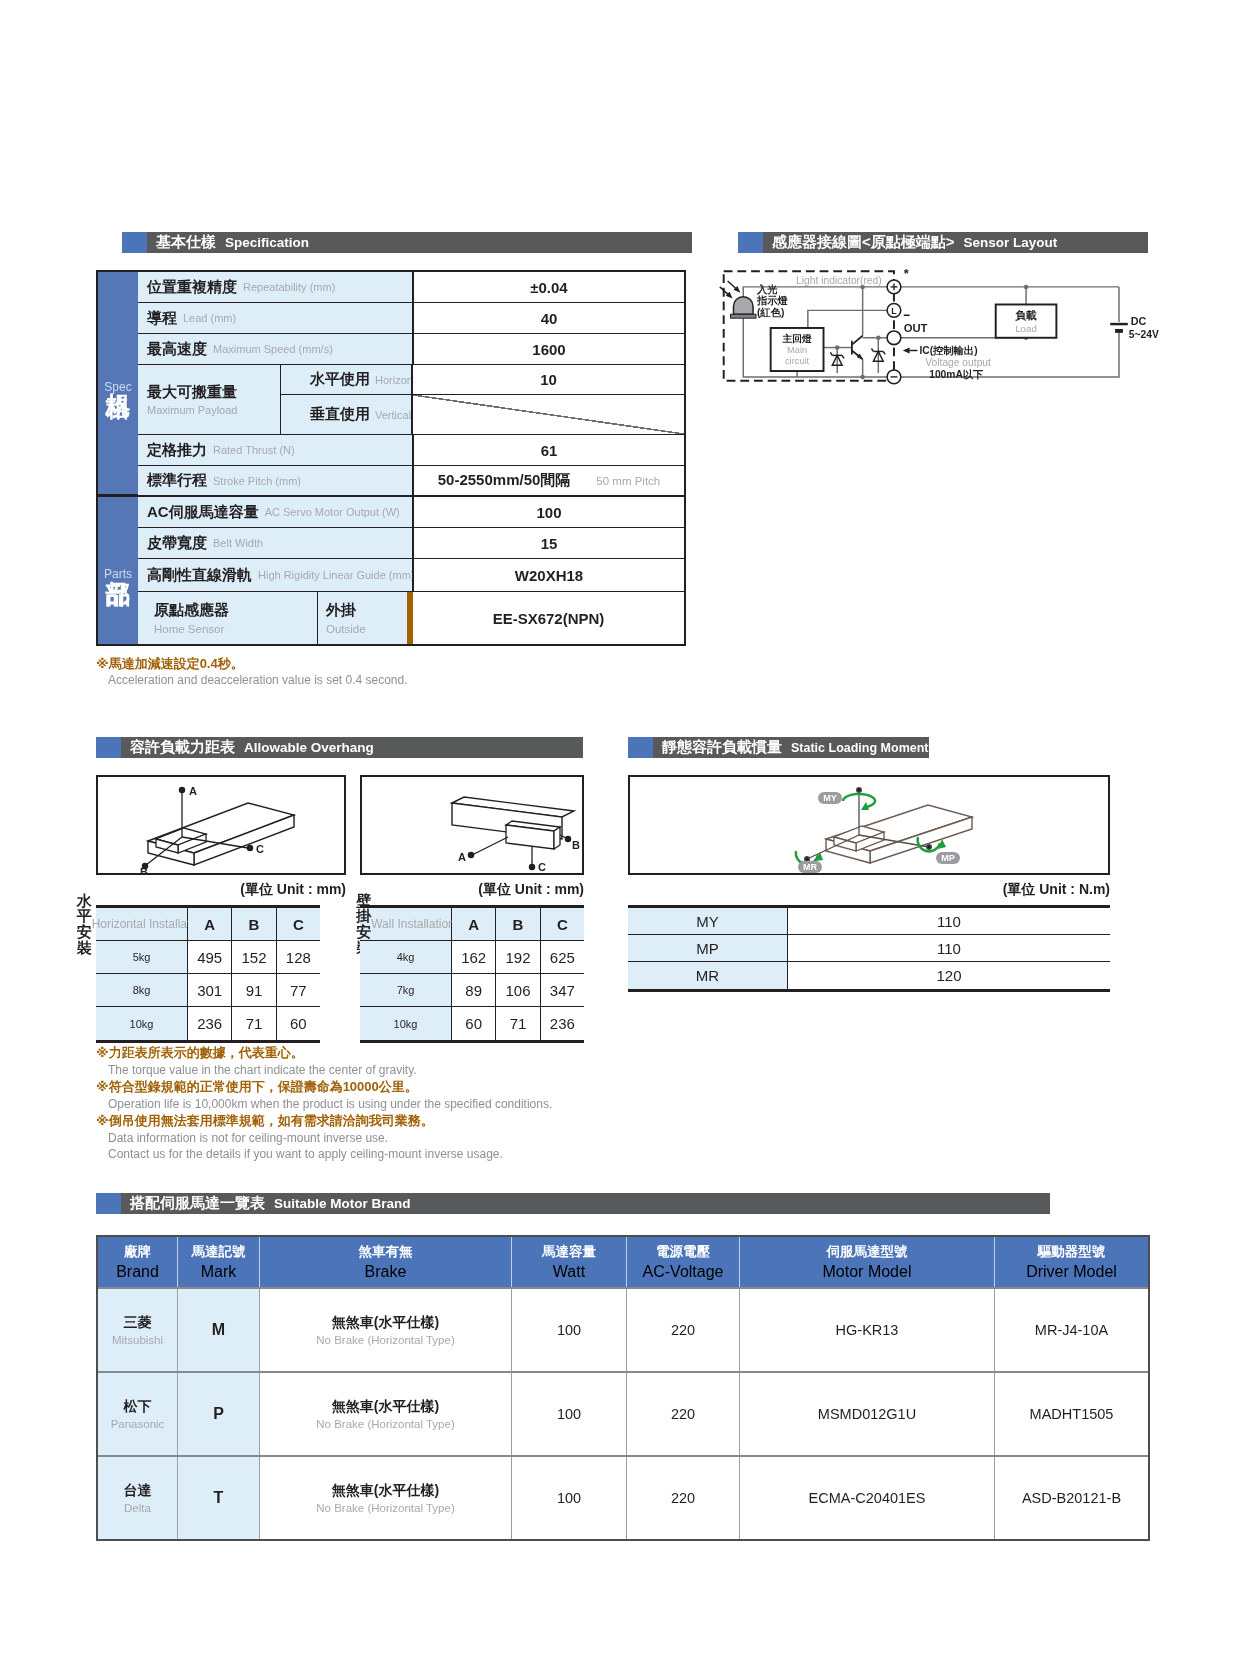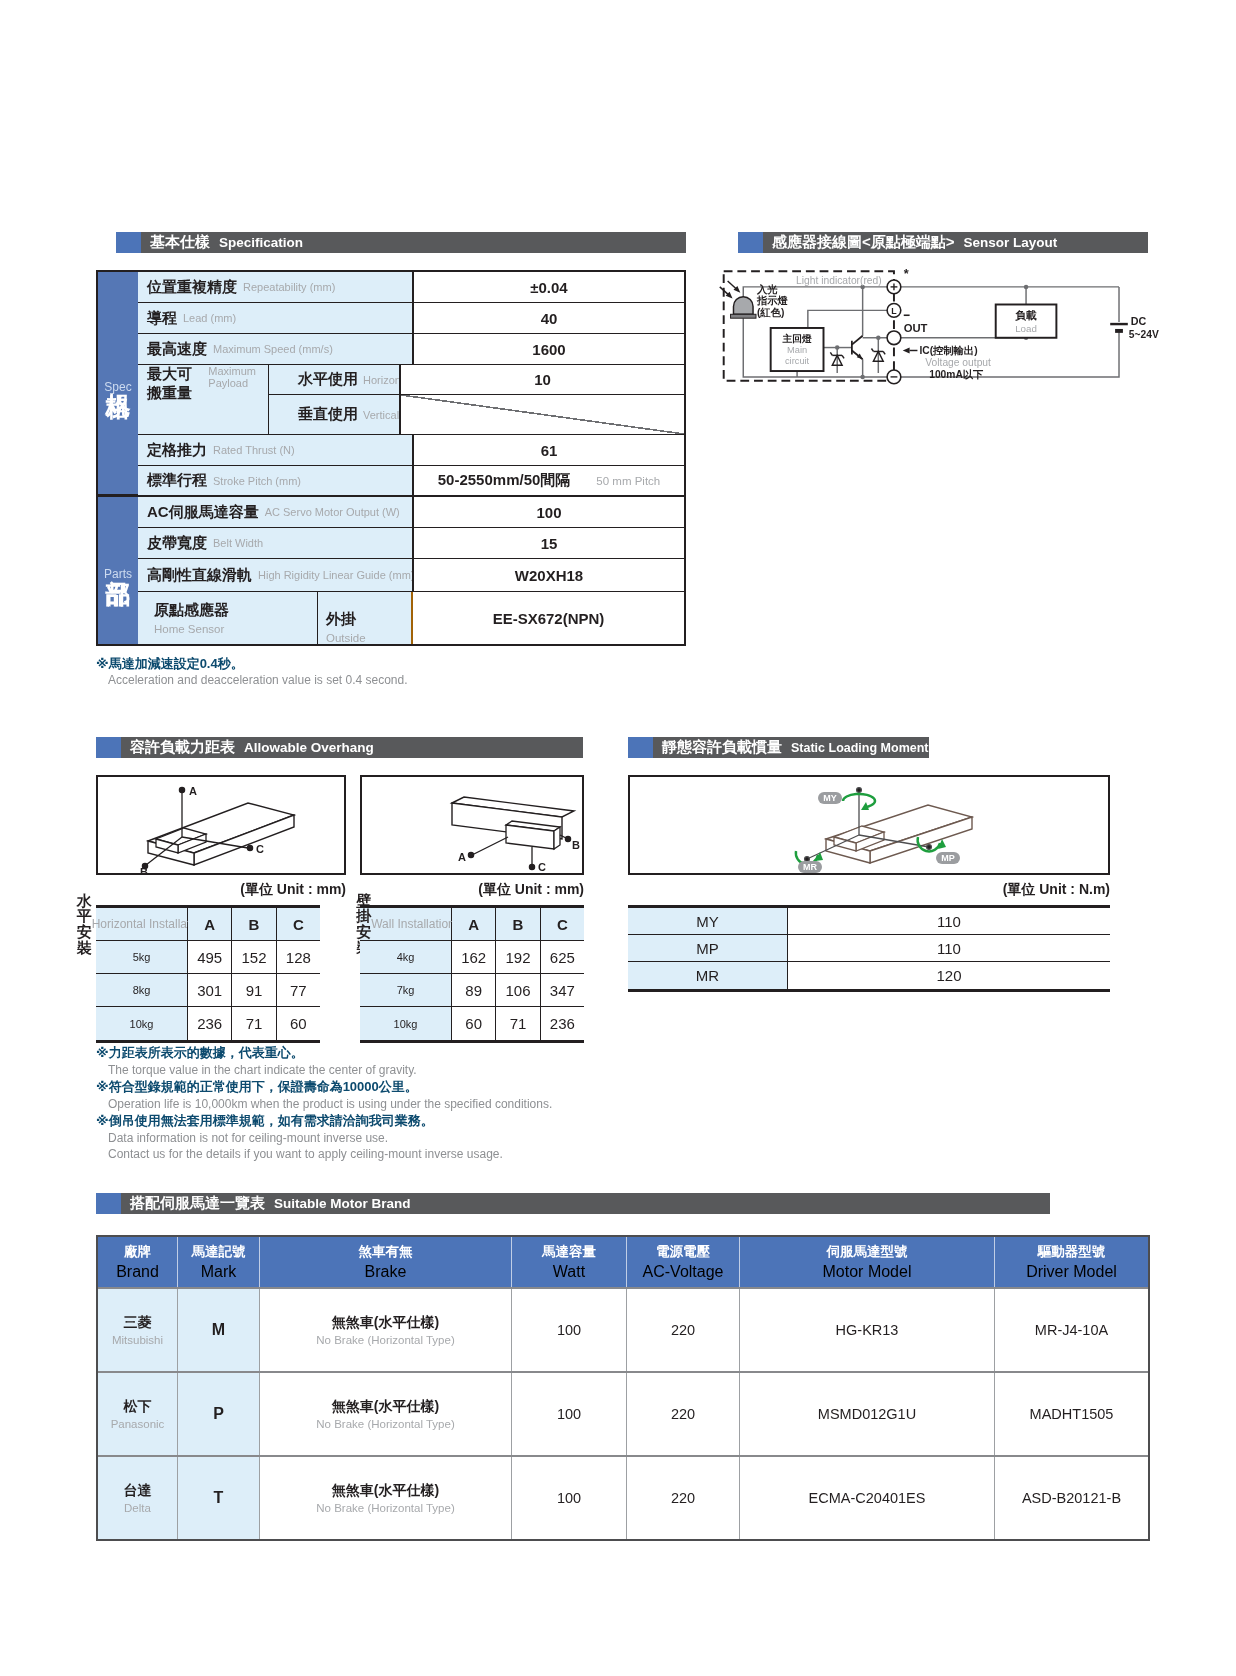--- a/index.html
+++ b/index.html
@@ -26,38 +26,38 @@
   .srow { display:flex; height:31px; border-bottom:1px solid #231F20; }
   .srow.thick { border-bottom-width:2px; }
   .srow.tall { height:33px; }
   .srow.last { flex:1; border-bottom:none; }
   .slbl { width:276px; flex:none; background:#DDEEF9; border-right:2px solid #231F20; display:flex; align-items:center; gap:6px; padding-left:9px; white-space:nowrap; overflow:hidden; }
   .slbl .zh { font-size:15px; font-weight:bold; }
   .slbl .en { font-size:11px; color:#A7A9AC; }
   .sval { flex:1; display:flex; align-items:center; justify-content:center; font-size:15px; font-weight:bold; gap:6px; white-space:nowrap; }
   .sval .sub { font-size:11.5px; color:#A7A9AC; font-weight:normal;margin-left:20px; }
   .payload { display:flex; height:70px; border-bottom:1px solid #231F20; }
-  .pl-main { width:131px; flex:none; background:#DDEEF9; border-right:1px solid #231F20; display:flex; flex-direction:row; justify-content:center; padding-left:9px; gap:2px; }
+  .pl-main { width:143px; flex:none; background:#DDEEF9; border-right:1px solid #231F20; display:flex; flex-direction:column; justify-content:center; padding-left:9px; gap:2px; }
   .pl-main .zh { font-size:15px; font-weight:bold; }
   .pl-main .en { font-size:11px; color:#A7A9AC; }
   .pl-sub { flex:1; display:flex; flex-direction:column; }
   .pl-subrow { display:flex; border-bottom:1px solid #231F20; height:30px; }
   .pl-subrow.v { flex:1; border-bottom:none; height:auto; }
   .pl-sublbl { width:132px; flex:none; background:#DDEEF9; border-right:2px solid #231F20; display:flex; align-items:center; gap:5px; padding-left:8px; white-space:nowrap; overflow:hidden; }
   .pl-sublbl .zh { font-size:15px; font-weight:bold;margin-left:21px; }
   .pl-sublbl .en { font-size:11px; color:#A7A9AC; }
   .pl-subval { flex:1; display:flex; align-items:center; justify-content:center; font-size:15px; font-weight:bold; }
   .diag { background:linear-gradient(to top right, transparent calc(50% - 0.8px), #6D6E71 calc(50% - 0.8px), #6D6E71 calc(50% + 0.8px), transparent calc(50% + 0.8px)); }
   .hs-lbl1 { width:180px; flex:none; background:#DDEEF9; border-right:1px solid #231F20; display:flex; flex-direction:column; justify-content:center; padding-left:16px; gap:3px; }
-  .hs-lbl2 { width:95px; flex:none; background:#DDEEF9; border-right:2px solid #a16207; display:flex; flex-direction:column; justify-content:flex-end; padding-left:8px; gap:3px; }
+  .hs-lbl2 { width:95px; flex:none; background:#DDEEF9; border-right:6px solid #a16207; display:flex; flex-direction:column; justify-content:center; padding-left:8px; gap:3px; }
   .hs-lbl1 .zh, .hs-lbl2 .zh { font-size:15px; font-weight:bold; }
   .hs-lbl1 .en, .hs-lbl2 .en { font-size:11.5px; color:#A7A9AC; }
 
   .footnote { position:absolute; left:96px; top:655px; }
-  .fn-red { color:#0c4a6e; font-size:13px; font-weight:bold; line-height:17px; }
+  .fn-red { color:#a16207; font-size:13px; font-weight:bold; line-height:17px; }
   .fn-grey { color:#8E9093; font-size:12px; line-height:16px; padding-left:12px; }
 
   
   .dbox { position:absolute; height:100px; border:2px solid #231F20; background:#fff; }
   .unit { position:absolute; text-align:right; font-size:14px; font-weight:bold; }
 
   
   .stbl { position:absolute; width:224px; border-top:3px solid #231F20; border-bottom:3px solid #231F20; }
   .strow { display:flex; height:33px; border-bottom:1px solid #231F20; }
   .stbl .strow:last-child { border-bottom:none; }
@@ -96,21 +96,21 @@
   .c4 { width:115px; flex:none; } .c5 { width:113px; flex:none; } .c6 { width:255px; flex:none; }
   .c7 { flex:1; border-right:none; }
 
   svg text { font-family:"Liberation Sans","DejaVu Sans",sans-serif; }
 </style>
 </head>
 <body>
 
 <div class="canvas">
 
-  <div class="sec-header" style="left:96px; top:232px; width:590px;padding-left:20px;">
+  <div class="sec-header" style="left:102px; top:232px; width:590px;padding-left:20px;">
     <div class="sq"></div>
     <div class="bar">
       <span class="hzh">基本仕樣</span>
       <span class="hen">Specification</span>
     </div>
   </div>
 
   <div class="sec-header" style="left:738px; top:232px; width:410px;">
     <div class="sq"></div>
     <div class="bar">

